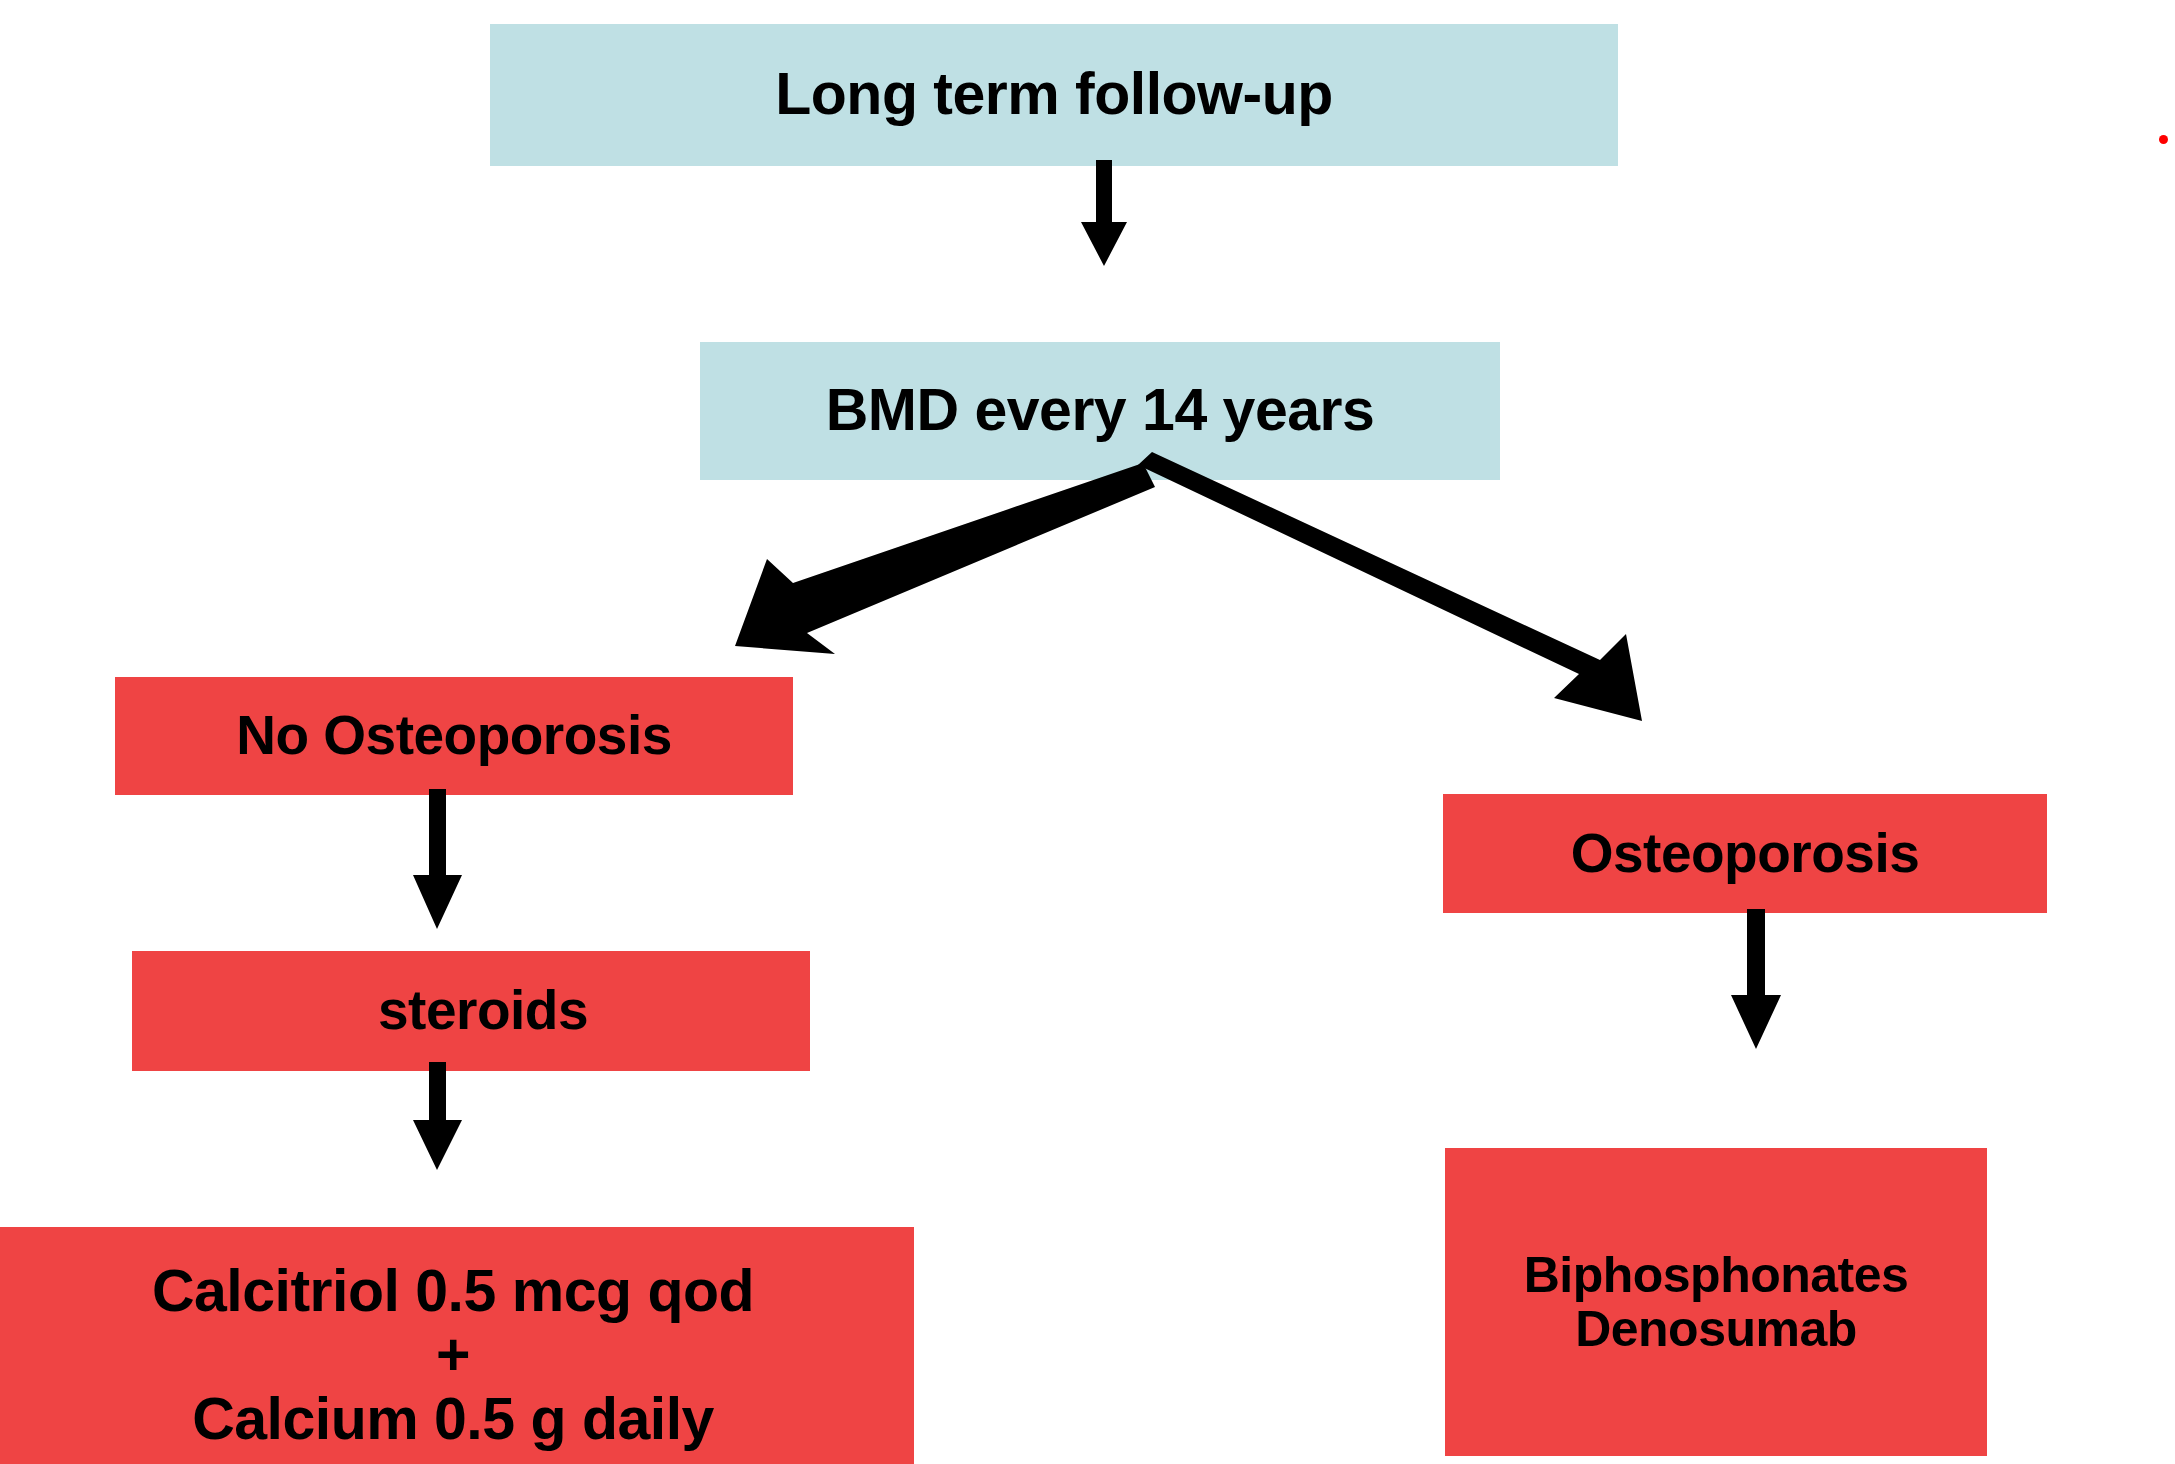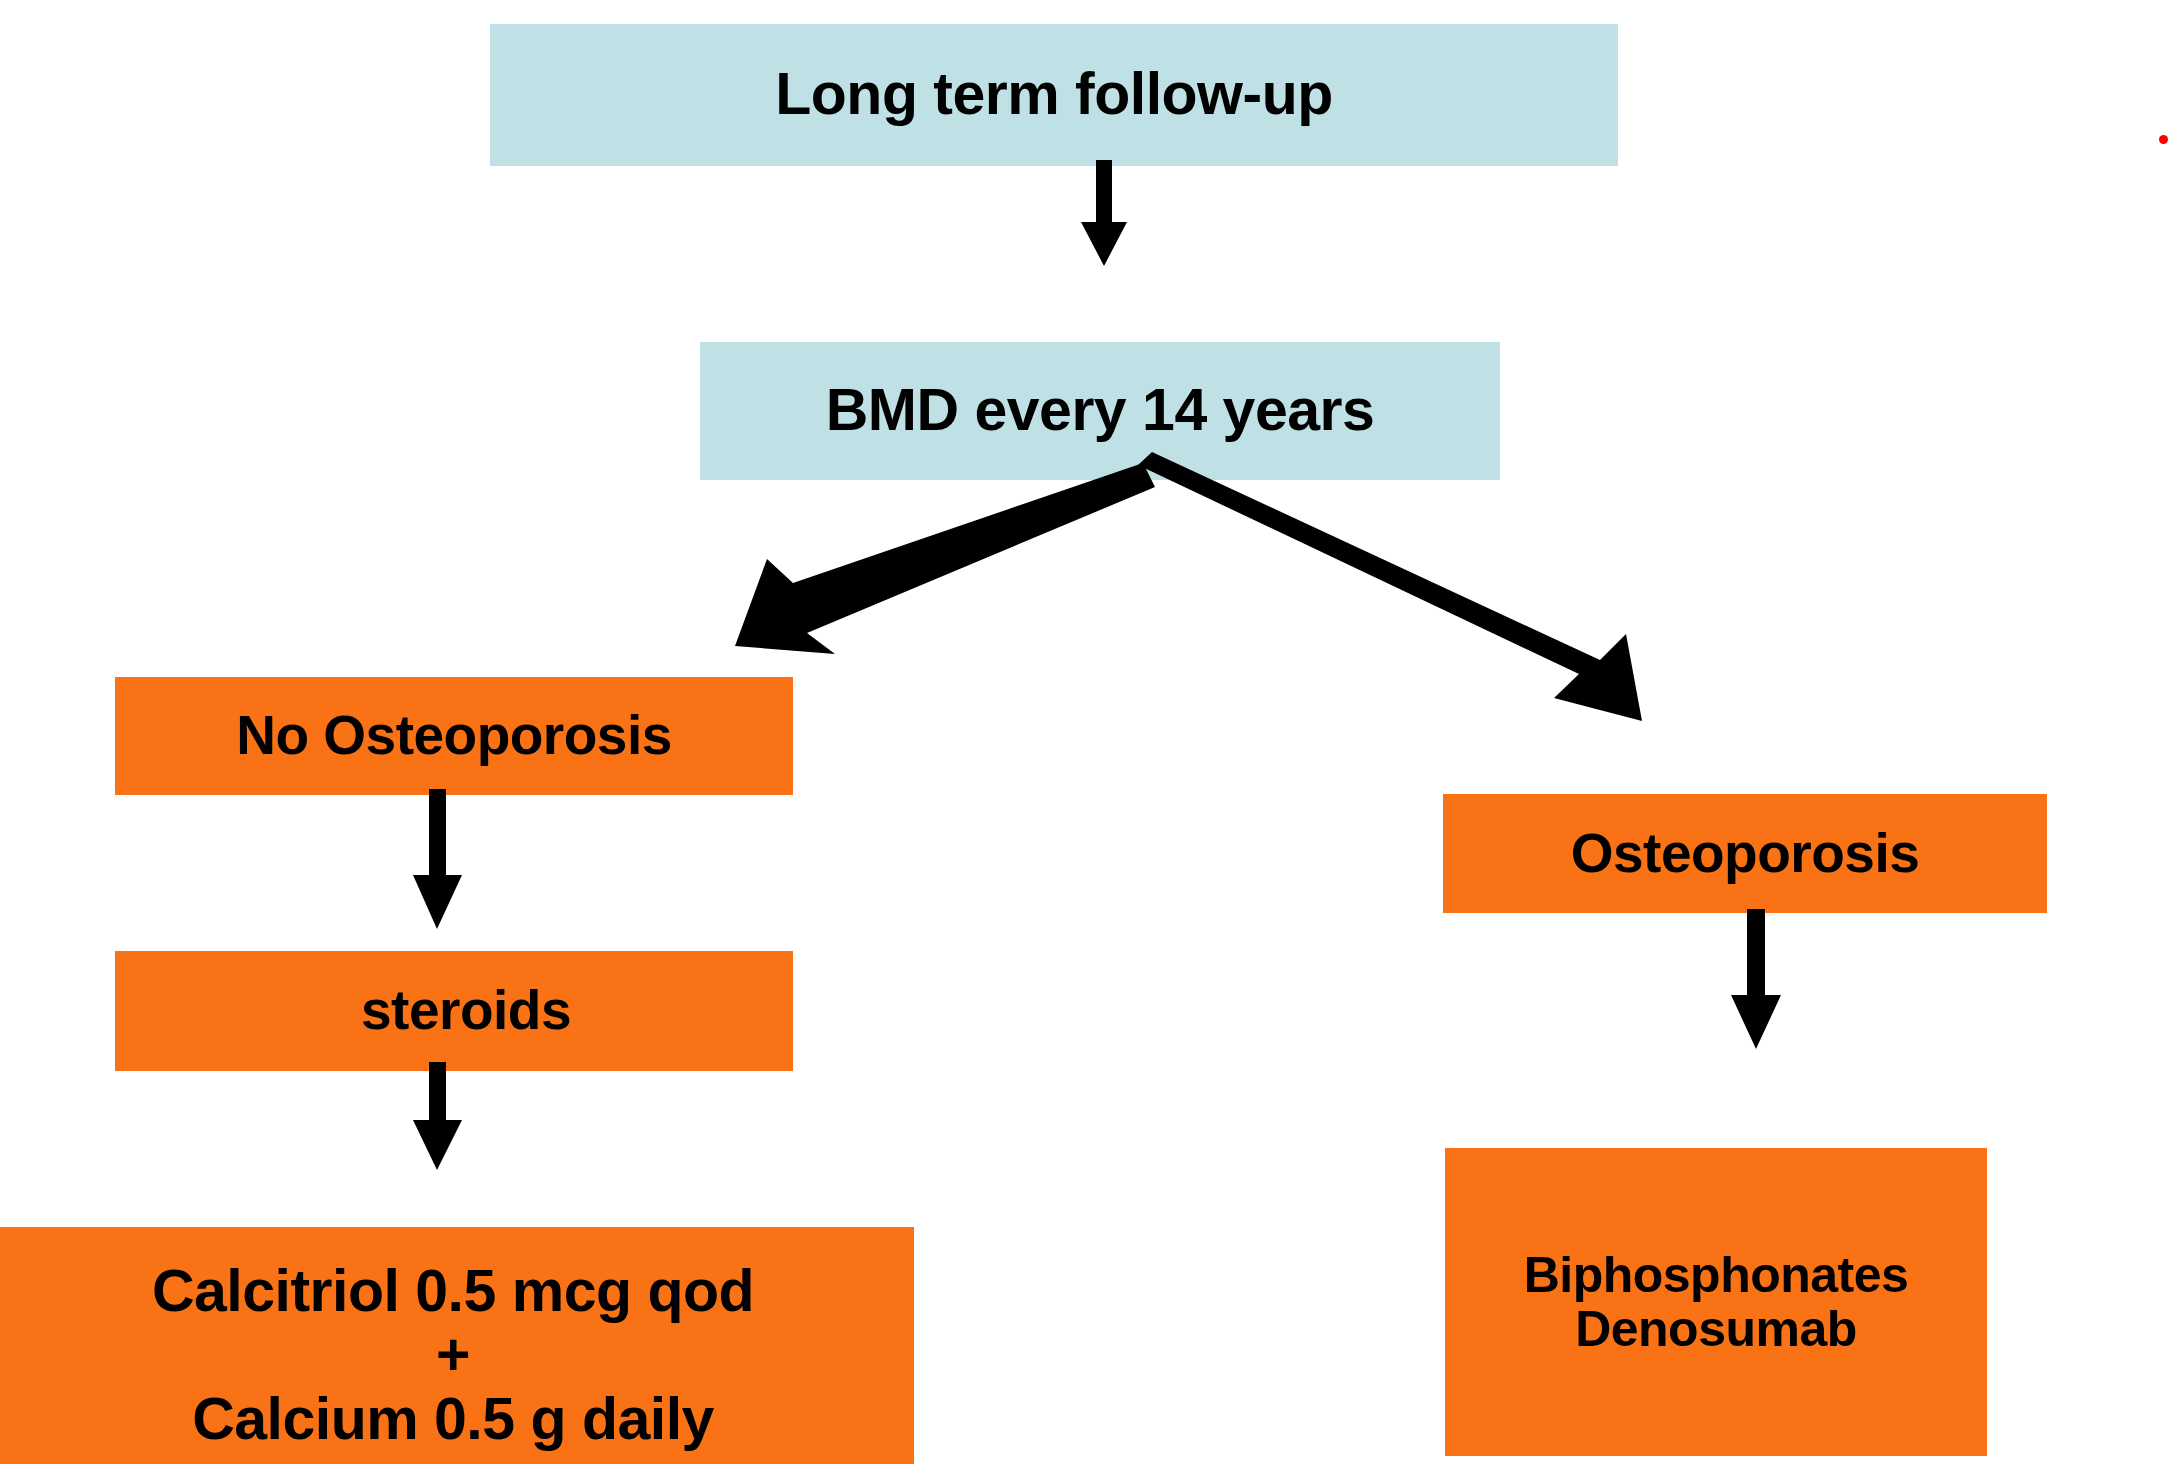--- a/index.html
+++ b/index.html
@@ -24,27 +24,27 @@
     text-align: center;
     color: #000000;
     font-weight: bold;
     line-height: 1.08;
     letter-spacing: -0.5px;
     white-space: pre-line;
     padding: 0 6px;
     margin-top: 24px;
   }
   .node.teal { background: #bfe0e4; }
-  .node.orange { background: #f97316; }
+  .node.orange { background: #ef4444; }
 
   
   #node-long-term-follow-up { left: 490px;  top: 0px;     width: 1128px; height: 142px;  font-size: 59px; }
   #node-bmd-interval        { left: 700px;  top: 318px;   width: 800px;  height: 138px;  font-size: 59px; }
   #node-no-osteoporosis     { left: 115px;  top: 653px;   width: 678px;  height: 118px;  font-size: 55px; justify-content: center;}
-  #node-steroids            { left: 115px;  top: 927px;   width: 678px;  height: 120px;  font-size: 55px; padding-left: 30px; }
+  #node-steroids            { left: 132px;  top: 927px;   width: 678px;  height: 120px;  font-size: 55px; padding-left: 30px; }
   #node-calcitriol-calcium  { left: -8px;   top: 1203px;  width: 922px;  height: 258px;  font-size: 59px; }
   #node-osteoporosis        { left: 1443px; top: 770px;   width: 604px;  height: 119px;  font-size: 55px; }
   #node-biphosphonates      { left: 1445px; top: 1124px;  width: 542px;  height: 308px;  font-size: 50px; }
 
   
   .arrow-svg {
     position: absolute;
     overflow: visible;
     pointer-events: none;
   }

